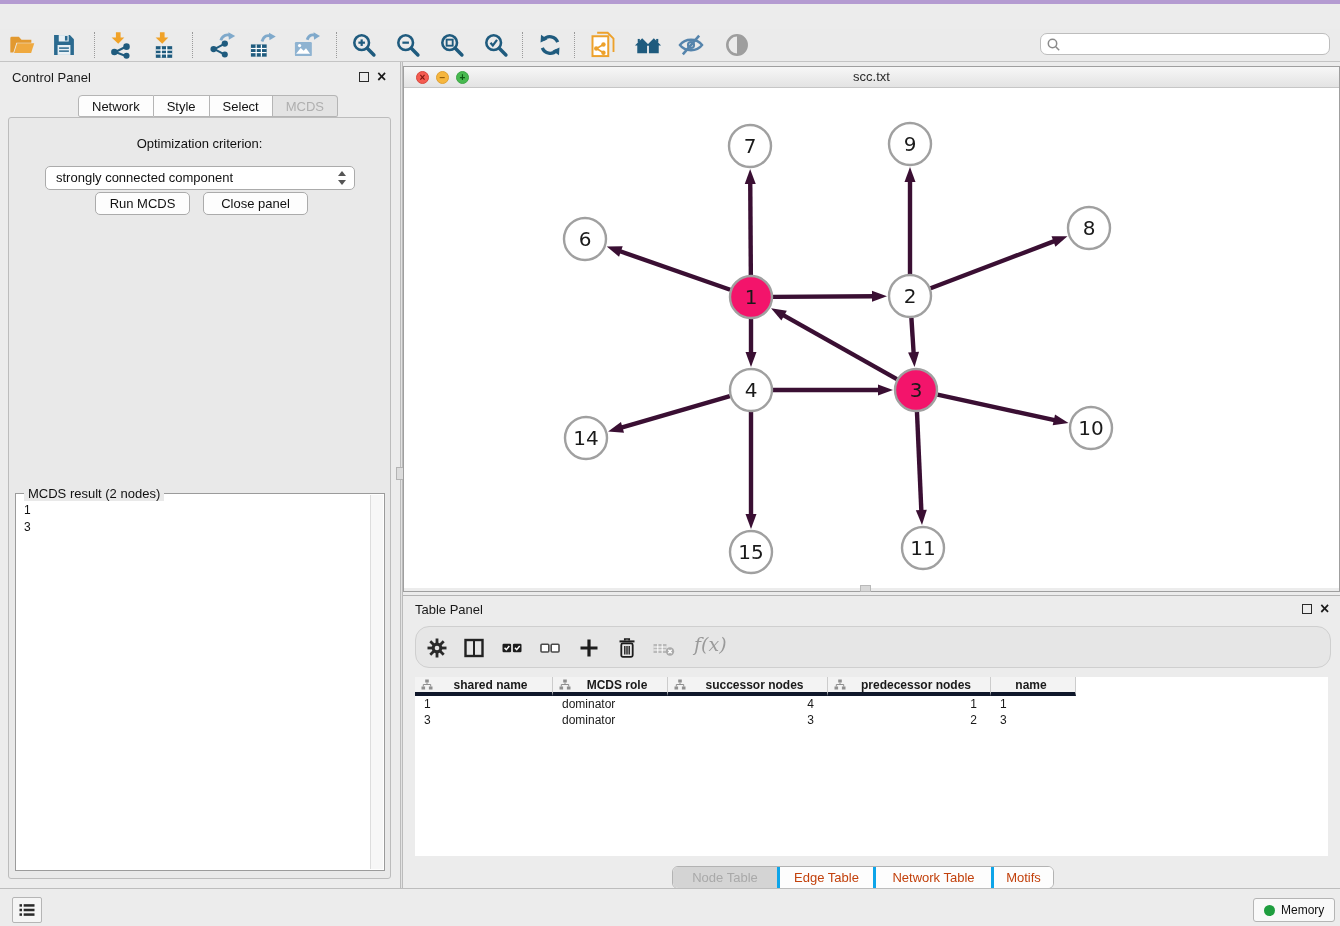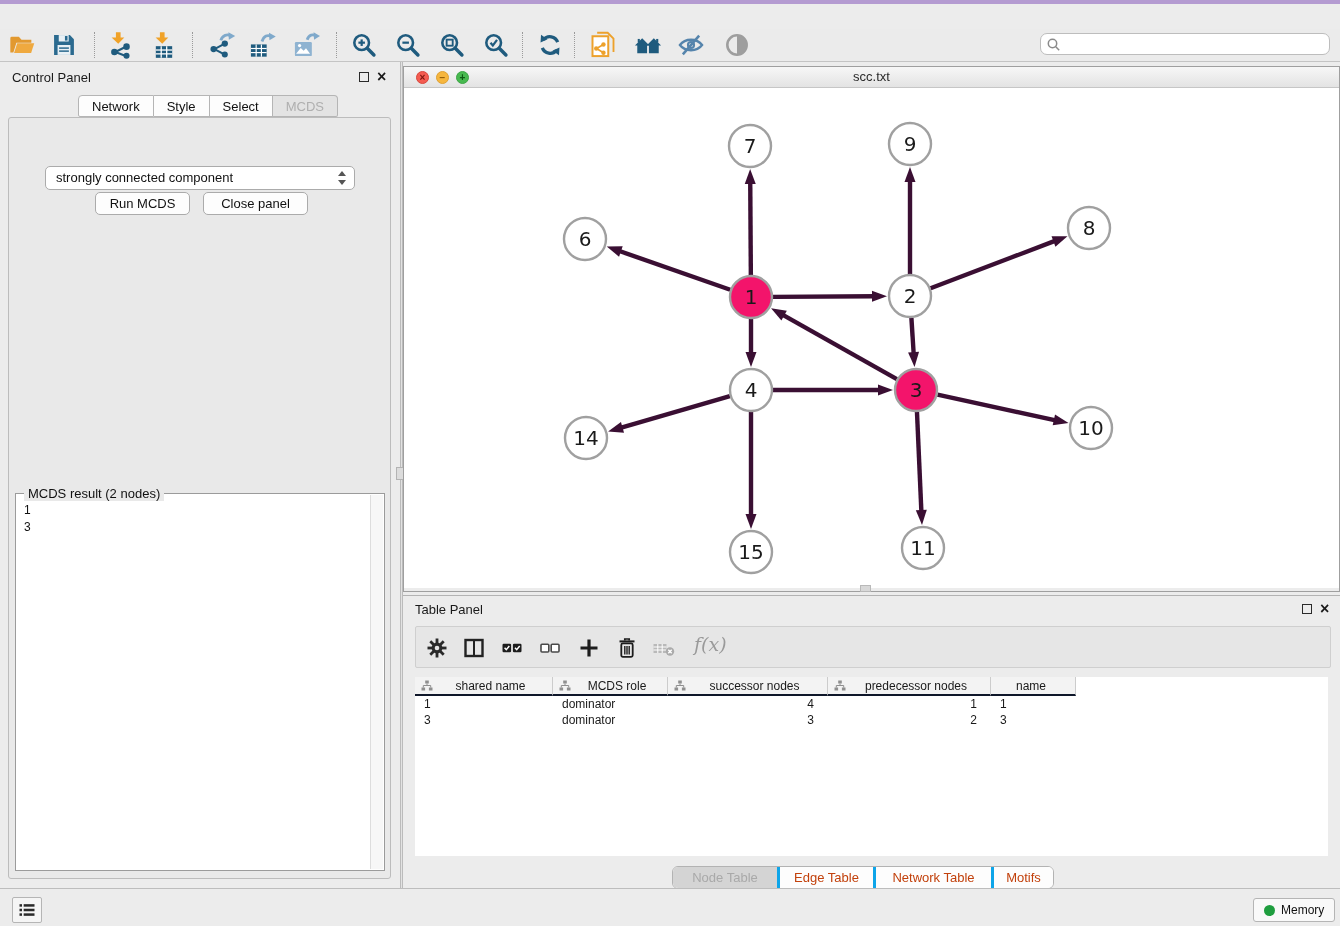--- a/index.html
+++ b/index.html
@@ -80,29 +80,29 @@
   .mac-max   { left:52px;  background:#47b94f; border:1px solid #3da545; color:#0d5a13; }
   .net-title { position:absolute; left:0; top:0; width:100%; text-align:center;
                font-size:13px; line-height:20px; color:#2a2a2a; }
   .net-canvas { position:absolute; left:0; top:21px; width:935px; height:500px; background:#fff; }
 
   
   .table-panel { position:absolute; left:403px; top:595px; width:937px; height:293px;
                  background:#ececec; border-top:1px solid #b3b3b3; }
   .tp-title { position:absolute; left:12px; top:6px; font-size:13px; color:#1a1a1a; }
   .tp-toolbar { position:absolute; left:12px; top:30px; width:916px; height:42px;
-                background:#e6e6e6; border:1px solid #cfcfcf; border-radius:2px; }
+                background:#e6e6e6; border:1px solid #cfcfcf; border-radius:14px; }
   .tpi { position:absolute; top:9px; width:24px; height:24px; }
   .tpi svg { width:24px; height:24px; display:block; }
   .fx-label { position:absolute; top:6px; font-family:"DejaVu Serif", serif; font-style:italic;
               font-size:19px; color:#9a9a9a; }
   .tp-table { position:absolute; left:12px; top:81px; width:913px; height:179px; background:#fff; }
   .t-head { display:flex; height:19px; }
   .th { display:flex; align-items:center; height:19px; background:#f3f3f3;
-        border-bottom:2px solid #0f172a; border-right:1px solid #cccccc; font-size:12px; color:#1a1a1a; }
+        border-bottom:4px solid #0f172a; border-right:1px solid #cccccc; font-size:12px; color:#1a1a1a;font-weight:bold; }
   .th .treeic { margin-left:6px; flex:none; }
   .th .thlabel { flex:1; text-align:center; padding-right:4px; }
   .tr { display:flex; height:16px; }
   .td { font-size:12px; line-height:16px; color:#1a1a1a; }
   .td.left  { text-align:left;  padding-left:9px; }
   .td.right { text-align:right; padding-right:14px; }
   .tp-tabs { position:absolute; left:269px; top:270px; display:flex; height:23px;
              border:1px solid #b3b3b3; border-radius:6px; overflow:hidden; background:#fdfdfd; }
   .tp-tab { line-height:21px; font-size:13px; color:#c2410c; text-align:center; background:#fdfdfd;
             border-left:3px solid #0ea5e9; }
@@ -299,20 +299,21 @@
     <div class="cp-title">Control Panel</div>
     <div class="panel-float" style="left:359px; top:10px"></div>
     <div class="panel-close" style="left:377px; top:8px">×</div>
     <div class="cp-tabs">
         <div class="cp-tab first">Network</div>
         <div class="cp-tab">Style</div>
         <div class="cp-tab">Select</div>
         <div class="cp-tab last sel">MCDS</div>
       </div>
     <div class="cp-content">
+      <div class="opt-label">Optimization criterion:</div>
       <div class="dropdown">
         <span class="dropdown-text">strongly connected component</span>
         <span class="stepper">
             <span class="up"></span>
             <span class="down"></span>
           </span>
       </div>
       <div class="cp-btn" style="left:86px; width:95px">Run MCDS</div>
       <div class="cp-btn" style="left:194px; width:105px">Close panel</div>
       <div class="result-group">

